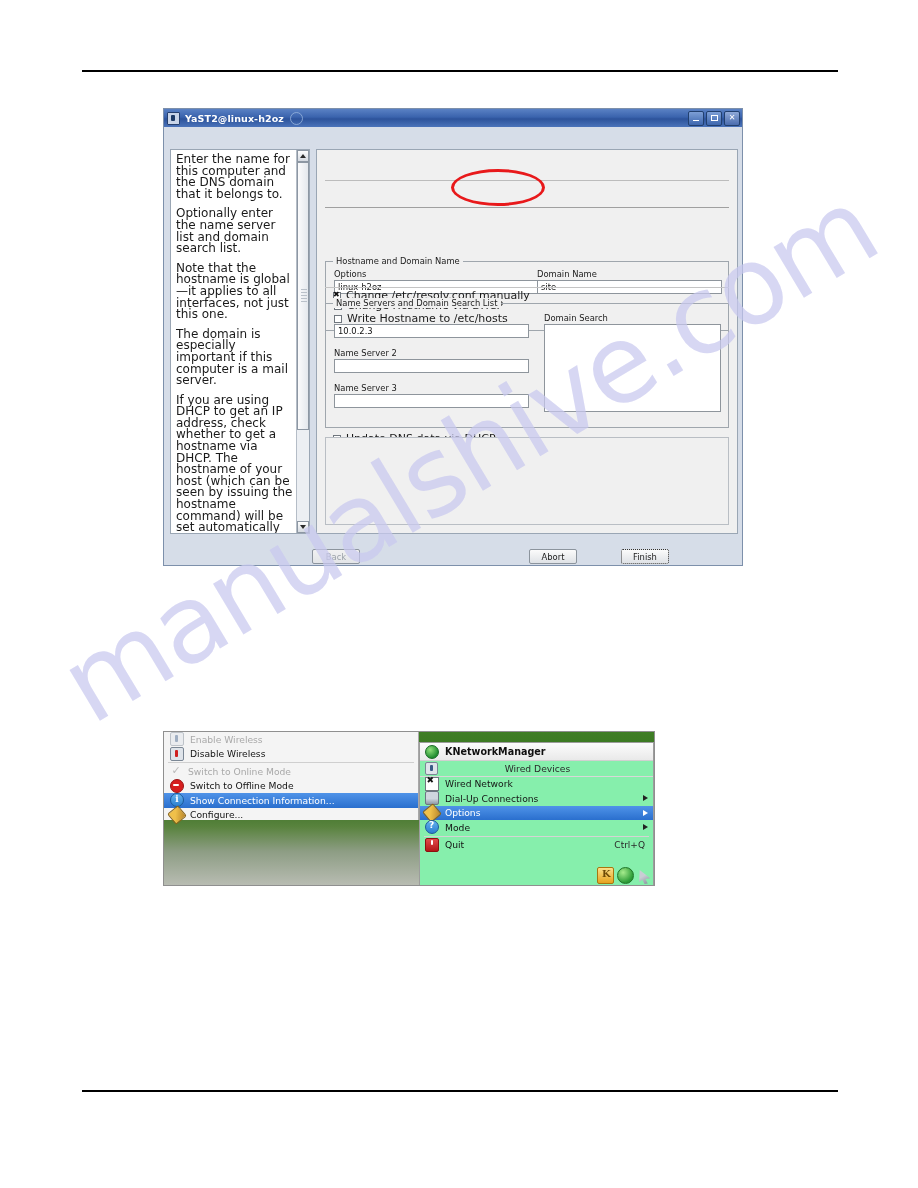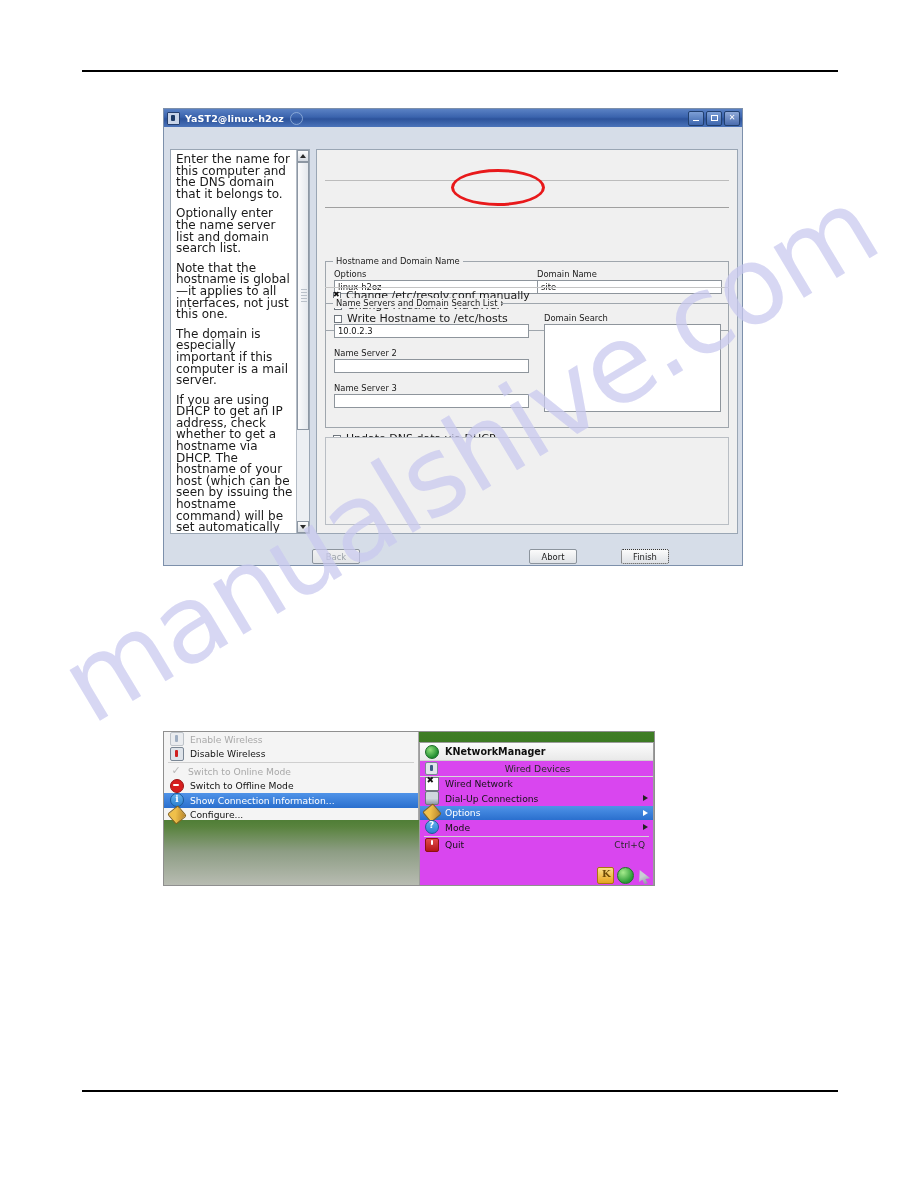--- a/index.html
+++ b/index.html
@@ -229,21 +229,21 @@
   }
   .ico-info:after{content:"i";position:absolute;left:4.2px;top:-0.5px;color:#fff;font-size:9px;font-weight:bold;font-family:"DejaVu Serif",serif;}
   .ico-wrench{
     background:linear-gradient(135deg,#f0c04a 40%,#b8852a 100%);
     border-radius:2px;transform:rotate(-40deg);border:1px solid #8a6418;
   }
 
   
   #right-menu{
     position:absolute;left:255px;top:10px;width:235px;height:154px;
-    background:#d946ef;border:1px solid #9c9c9c;box-sizing:border-box;
+    background:#86efac;border:1px solid #9c9c9c;box-sizing:border-box;
   }
   #knm-header{
     height:17px;display:flex;align-items:center;padding-left:5px;
     background:linear-gradient(to bottom,#fcfcfc,#e9e9e9);
     border-bottom:1px solid #d0d0d0;
   }
   #knm-header-ico{
     width:12px;height:12px;border-radius:50%;flex:0 0 auto;margin-right:6px;
     background:radial-gradient(circle at 35% 32%,#8fe07a,#1f8c2f 72%);
     border:1px solid #176a24;

